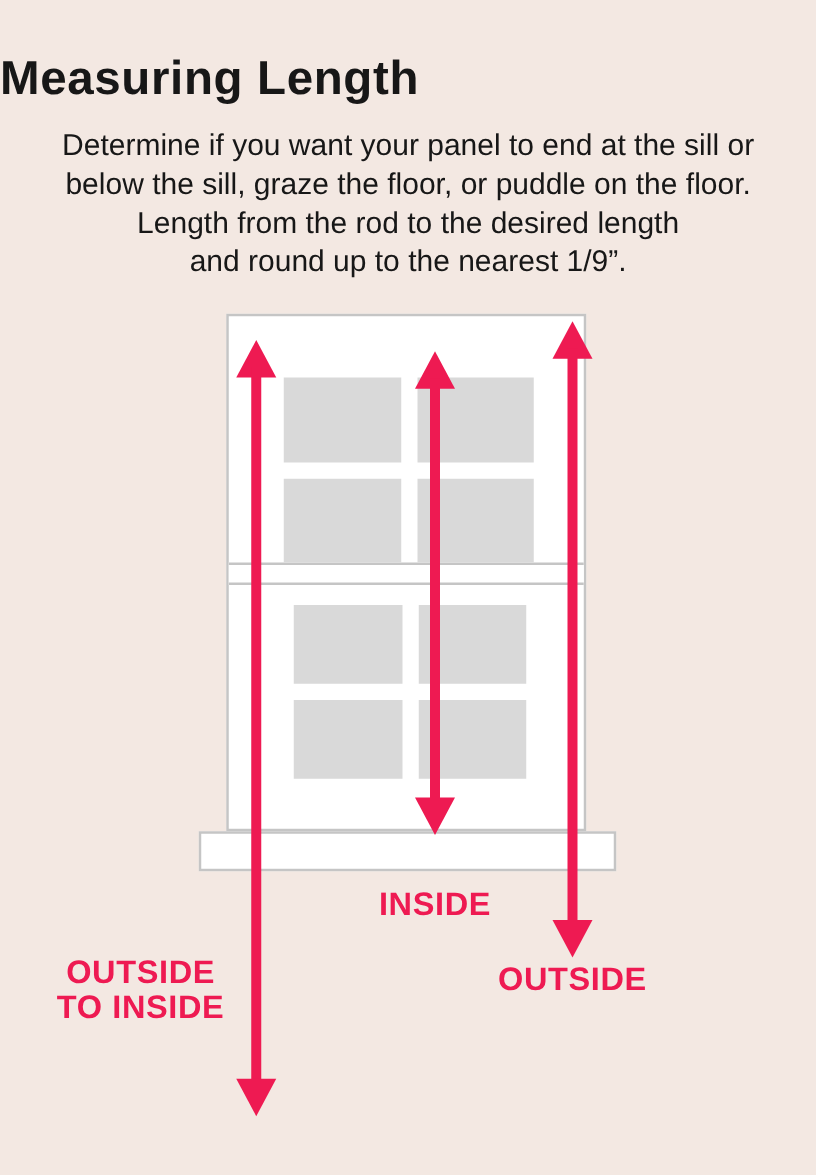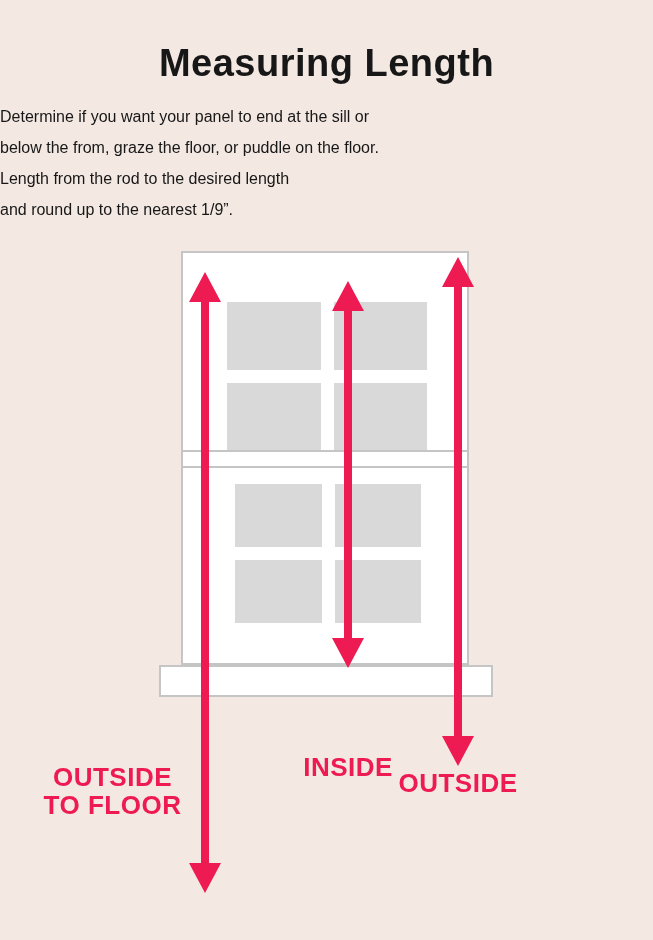--- a/index.html
+++ b/index.html
@@ -19,32 +19,32 @@
     position:relative;
     width:653px;
     height:940px;
     background:var(--bg);
     overflow:hidden;
   }
   .title{
     position:absolute;
     top:42px;
     left:0; right:0;
-    text-align:center;
+    text-align:left;
     font-size:38px;
     font-weight:700;
     color:var(--ink);
     letter-spacing:0.5px;
   }
   .desc{
     position:absolute;
     top:101px;
     left:0; right:0;
-    text-align:left;
-    font-size:16px;
+    text-align:center;
+    font-size:24px;
     line-height:31px;
     color:var(--ink);
   }
   
   .window{
     position:absolute;
     left:181px; top:251px;
     width:288px; height:414px;
     background:#ffffff;
     border:2px solid var(--frame-border);
@@ -123,34 +123,34 @@
   .diagram-label{
     position:absolute;
     color:var(--accent);
     font-weight:700;
     font-size:26px;
     letter-spacing:0.5px;
     text-align:center;
     z-index:6;
     line-height:28px;
   }
-  .label-inside{left:278px; top:753px; width:140px;}
+  .label-inside{left:278px; top:709px; width:140px;}
   .label-outside{left:378px; top:769px; width:160px;}
   .label-outside-floor{left:20px; top:763px; width:185px;}
 </style>
 </head>
 <body>
 
 <div class="canvas">
 
   <h1 class="title">Measuring Length</h1>
 
   <div class="desc">
     <div>Determine if you want your panel to end at the sill or</div>
-    <div>below the from, graze the floor, or puddle on the floor.</div>
+    <div>below the sill, graze the floor, or puddle on the floor.</div>
     <div>Length from the rod to the desired length</div>
     <div>and round up to the nearest 1/9”.</div>
   </div>
 
   <div class="window">
     <div class="sash-upper">
       <div class="pane"></div>
       <div class="pane"></div>
       <div class="pane"></div>
       <div class="pane"></div>
@@ -180,16 +180,16 @@
   <div class="arrow arrow-outside">
     <div class="head-up"></div>
     <div class="shaft"></div>
     <div class="head-down"></div>
   </div>
 
   <div class="diagram-label label-inside">INSIDE</div>
   <div class="diagram-label label-outside">OUTSIDE</div>
   <div class="diagram-label label-outside-floor">
     <div>OUTSIDE</div>
-    <div>TO FLOOR</div>
+    <div>TO INSIDE</div>
   </div>
 
 </div>
 
 </body></html>

